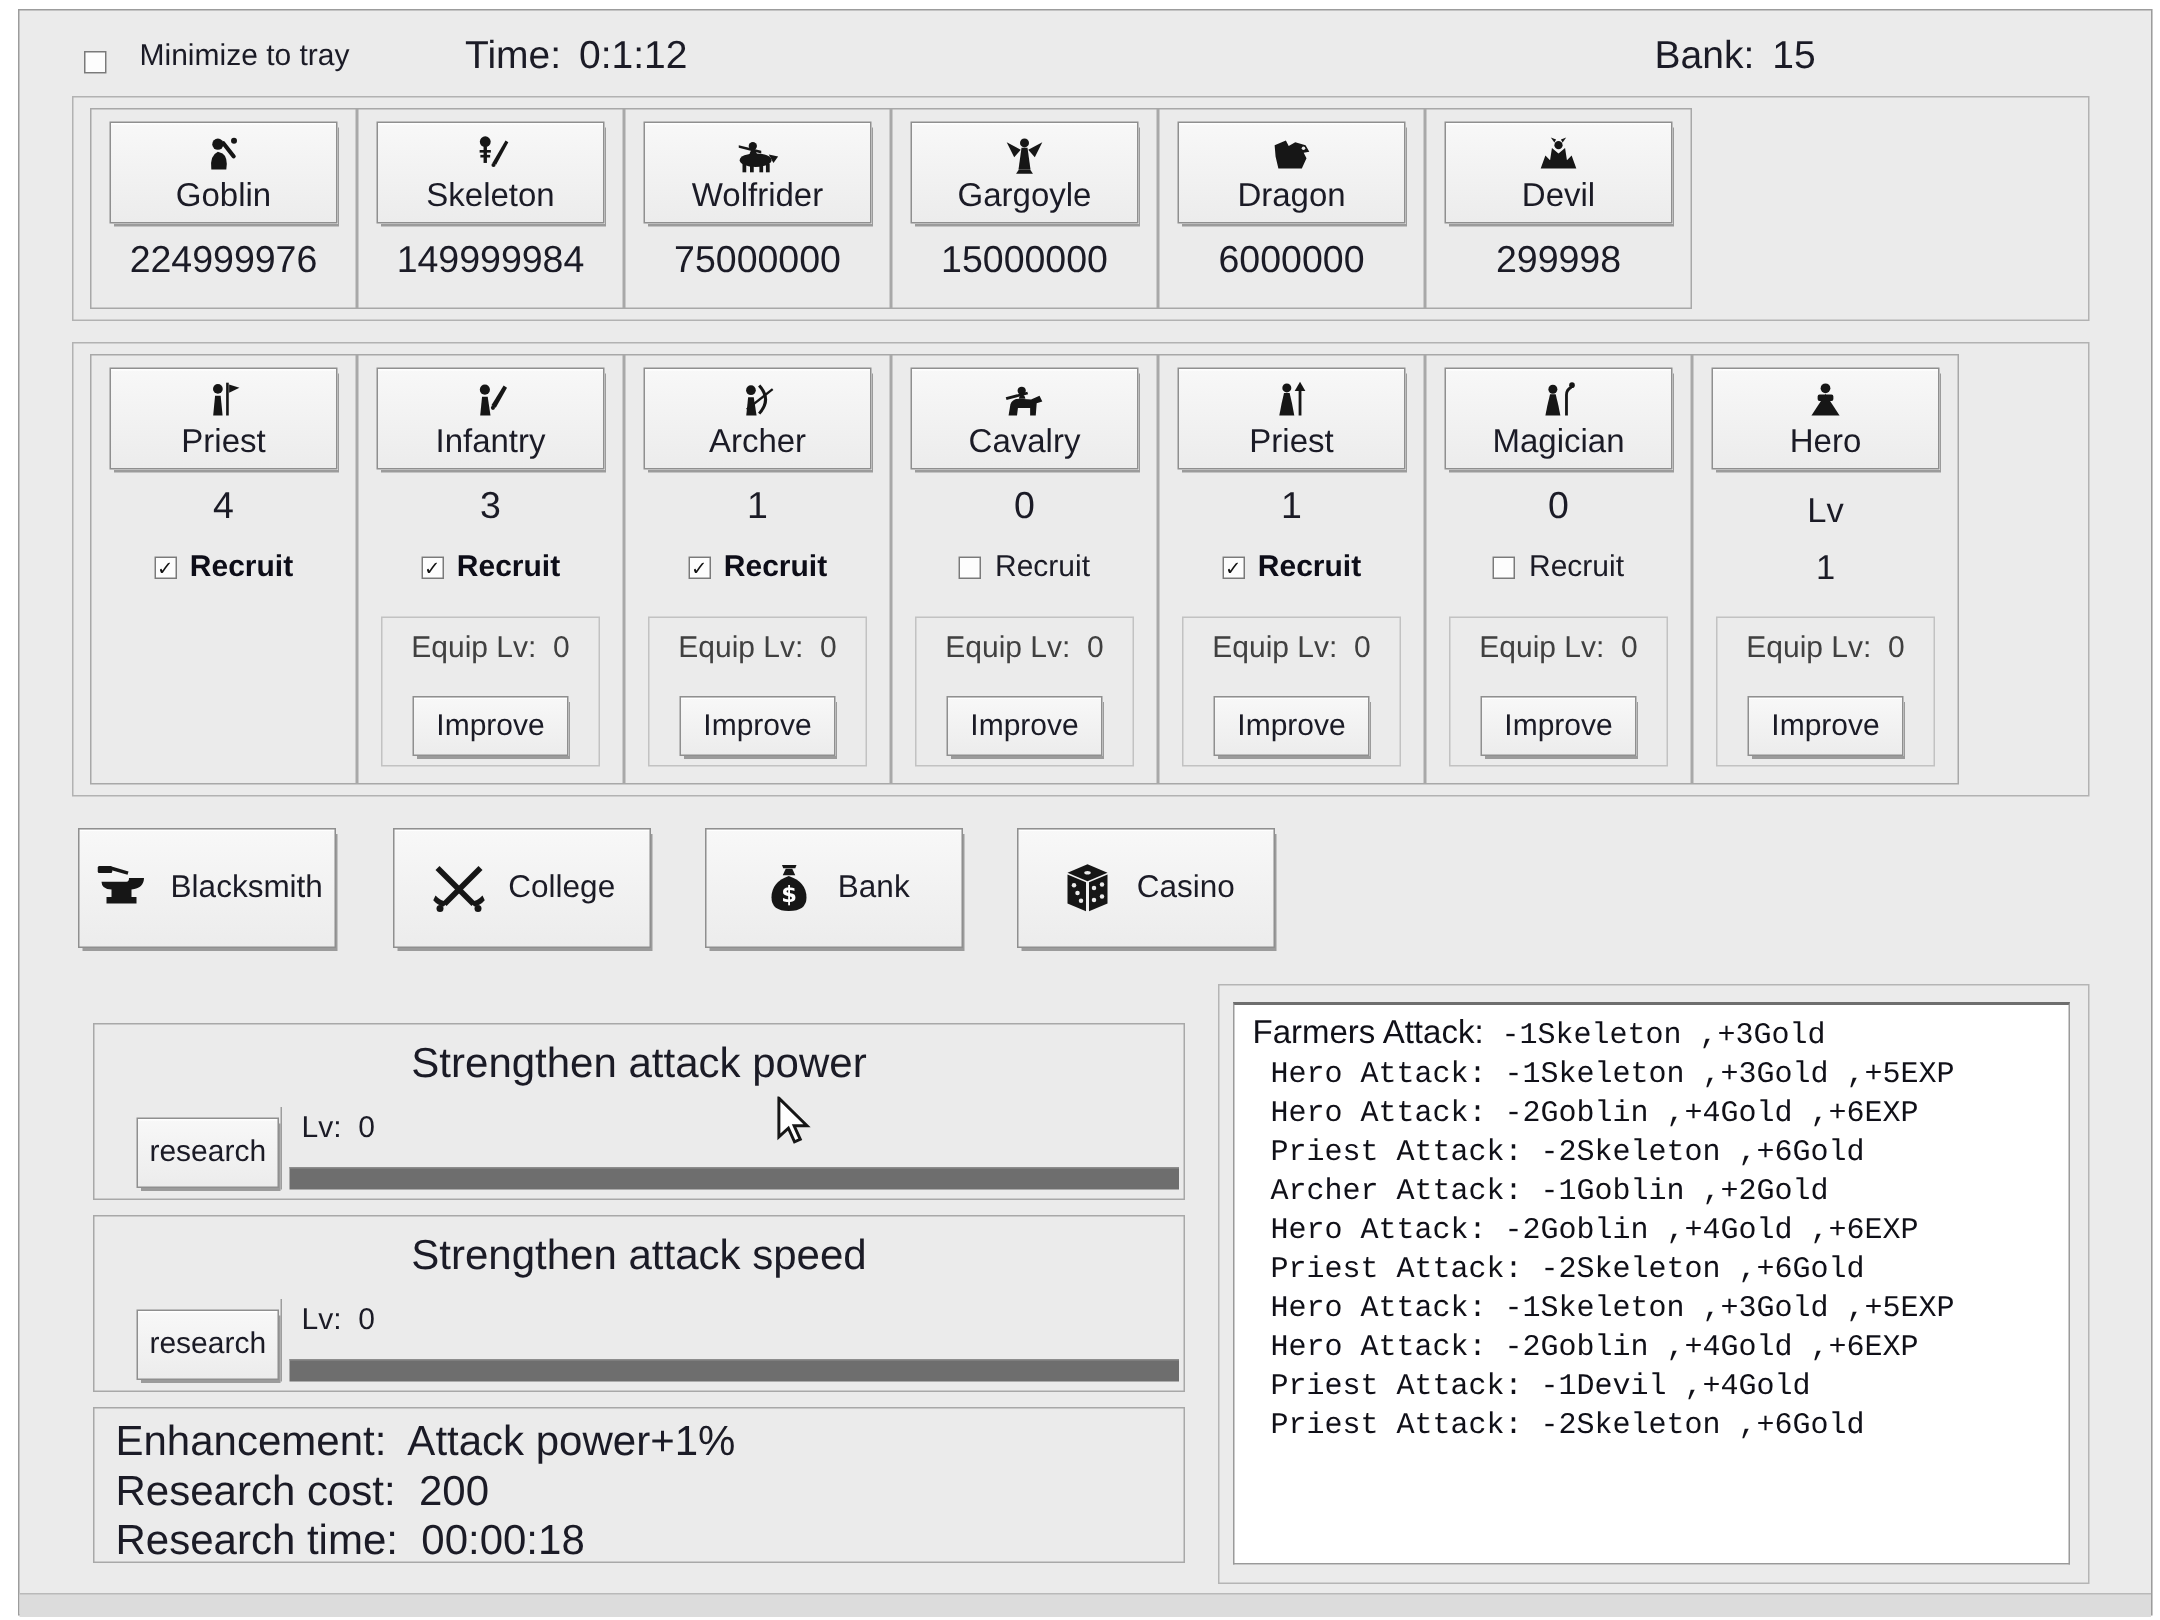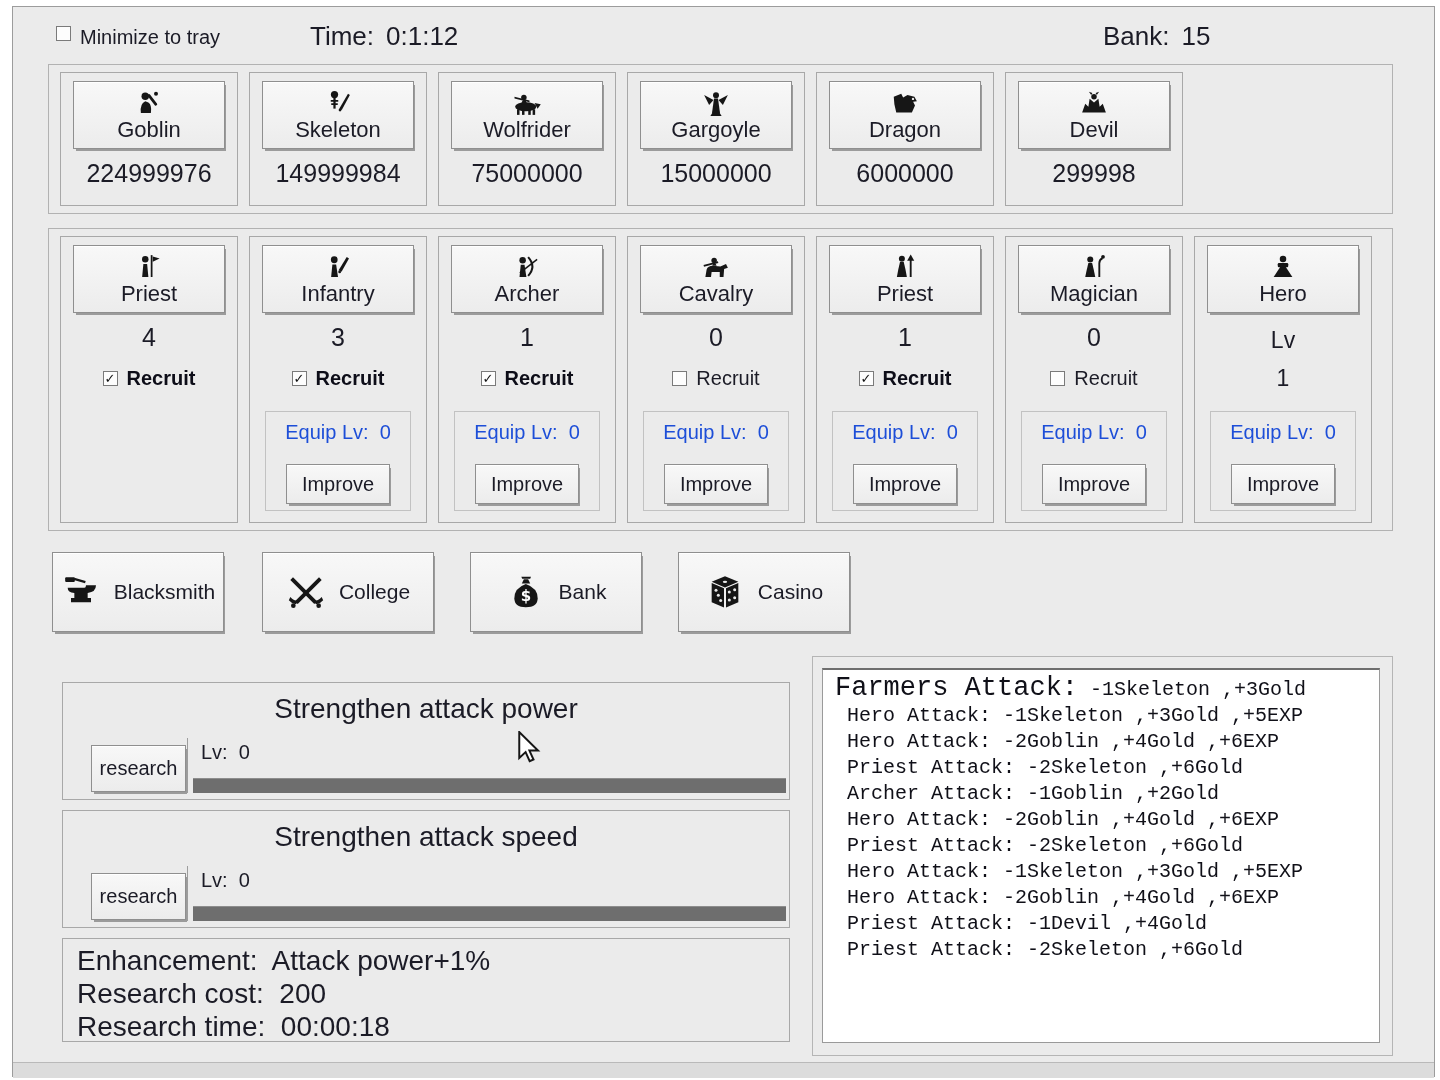--- a/index.html
+++ b/index.html
@@ -4,53 +4,53 @@
 <style>
   html,body{margin:0;padding:0}
   body{width:1440px;height:1080px;position:relative;background:#ffffff;
        font-family:"Liberation Sans","DejaVu Sans",sans-serif;color:#1b1b26;overflow:hidden}
   .window{position:absolute;left:12px;top:6px;width:1423px;height:1071px;
           background:#ebebeb;border:1px solid #9c9c9c;box-sizing:border-box}
   .bottom-strip{position:absolute;left:13px;top:1062px;width:1421px;height:15px;
           background:#dcdcdc;border-top:1px solid #b9b9b9}
 
   
-  .minrow{position:absolute;left:56px;top:26px;display:flex;align-items:flex-start;gap:9px}
+  .minrow{position:absolute;left:56px;top:26px;display:flex;align-items:flex-end;gap:22px}
   .checkbox{width:15px;height:15px;background:#fdfdfd;border:1px solid #7a7a7a;
             display:flex;align-items:center;justify-content:center;
             font-size:13px;font-weight:bold;color:#111;box-sizing:border-box;cursor:pointer}
   .lbl20{font-size:20px;white-space:pre}
   .statpair{position:absolute;top:21px;font-size:26px;white-space:pre;display:flex;gap:12px}
 
   
   .groupbox{position:absolute;border:1px solid #b2b2b2;background:#ebebeb;box-sizing:border-box}
   #enemies-box{left:48px;top:64px;width:1345px;height:150px}
   #units-box{left:48px;top:228px;width:1345px;height:303px}
-  .cards{position:absolute;left:11px;top:7px;display:flex;gap:11px}
+  .cards{position:absolute;left:11px;top:7px;display:flex;gap:0}
 
   .card{width:178px;border:1px solid #a8a8a8;background:#ebebeb;box-sizing:border-box;
         display:flex;flex-direction:column;align-items:center}
   .enemy-card{height:134px}
   .unit-card{height:287px}
 
   .btn3d{background:linear-gradient(#f8f8f8,#ececec);border:1px solid #8f8f8f;
          box-shadow:2px 3px 0 -1px #9b9b9b, inset 0 1px 0 #ffffff;
          box-sizing:border-box;cursor:pointer}
   .unit-button{margin-top:8px;width:152px;height:68px;display:flex;flex-direction:column;
                align-items:center;justify-content:center}
   .unit-button svg{width:30px;height:30px}
   .unit-name{font-size:22px;line-height:24px}
   .count{font-size:25px;margin-top:10px;text-align:center}
   .hero-lv{font-size:23px;margin-top:8px;text-align:center;line-height:38px}
   .recruit-row{display:flex;align-items:center;gap:9px;margin-top:15px}
   .recruit-label{font-size:20px}
   .recruit-row.checked .recruit-label{font-weight:bold;color:#0d0d18}
   .equip-box{margin:auto auto 11px;width:146px;height:100px;border:1px solid #c2c2c2;
              box-sizing:border-box;text-align:center}
-  .equip-label{color:#1d4ed8;font-size:20px;margin-top:9px;white-space:pre}
+  .equip-label{color:#404040;font-size:20px;margin-top:9px;white-space:pre}
   .improve-btn{margin:20px auto 0;width:104px;height:40px;font-size:20px;
                display:flex;align-items:center;justify-content:center}
 
   .building-btn{position:absolute;top:552px;width:172px;height:80px;display:flex;
                 align-items:center;justify-content:center;gap:13px;font-size:21px}
   .building-btn svg{width:40px;height:40px}
 
   .research-panel{position:absolute;left:62px;width:728px;height:118px;
                   border:1px solid #a8a8a8;background:#ebebeb;box-sizing:border-box}
   .research-title{text-align:center;margin-top:10px;font-size:28px}
@@ -66,21 +66,21 @@
               padding:5px 0 0 14px}
   .info-line{font-size:28px;line-height:33px;white-space:pre}
 
   .log-outer{position:absolute;left:812px;top:656px;width:581px;height:400px;
              border:1px solid #b5b5b5;background:#ebebeb;box-sizing:border-box}
   .log-list{position:absolute;left:9px;top:11px;width:558px;height:375px;background:#ffffff;
             border:1px solid #9a9a9a;border-top:2px solid #6e6e6e;box-sizing:border-box;
             padding:5px 0 0 12px;overflow:hidden;cursor:default}
   .log-line{font-family:"Liberation Mono","DejaVu Sans Mono",monospace;
             font-size:20px;line-height:26px;white-space:pre;color:#101018}
-  .log-line .sans{font-family:Liberation Mono, monospace;font-size:27px}
+  .log-line .sans{font-family:Liberation Sans, sans-serif;font-size:22px}
 
   .cursor{position:absolute;left:516px;top:731px;width:25px;height:33px;pointer-events:none}
   svg{display:block}
 </style>
 </head>
 <body>
 
 <div class="window"></div>
 <div class="bottom-strip"></div>
 

